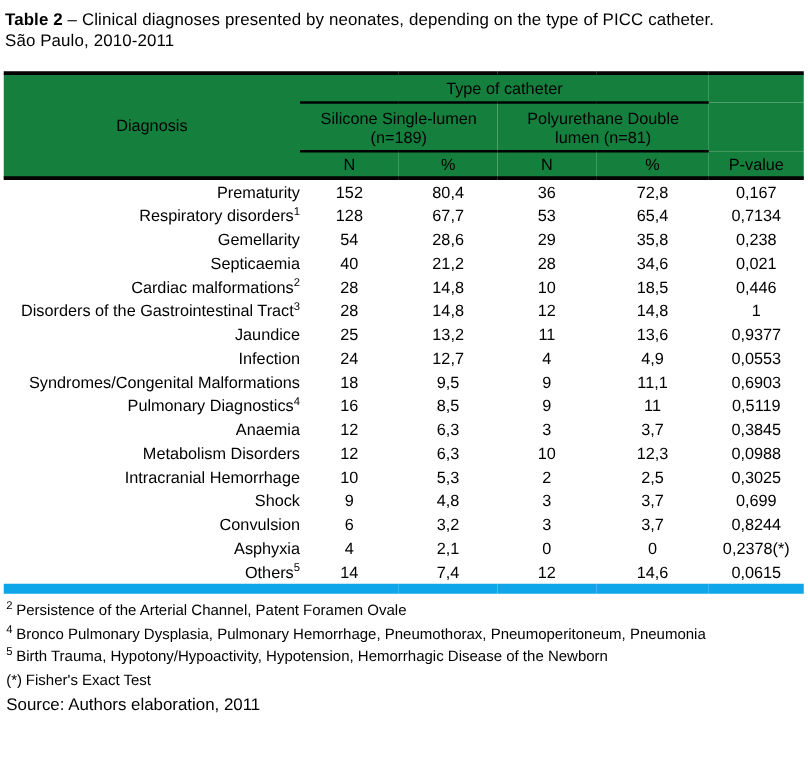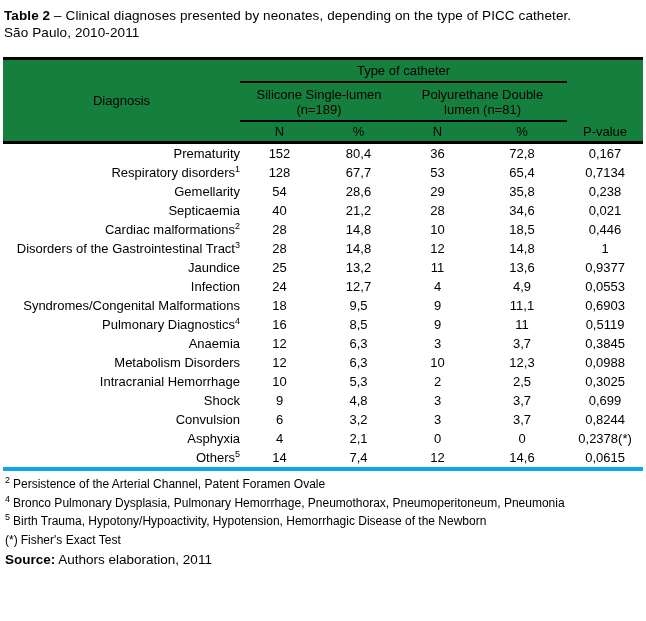--- a/index.html
+++ b/index.html
@@ -30,29 +30,29 @@
   thead th { background: #15803d; font-weight: normal; font-size: 13px; padding: 0; }
   th.diag-head { vertical-align: middle; }
   th.group-title { height: 21px; text-align: center; border-bottom: 2px solid #000; }
   th.group-label { height: 37px; vertical-align: middle; line-height: 15px; border-bottom: 2px solid #000; padding: 0 8px; }
   th.spacer { border: none; }
   tr.subhead th { height: 19px; text-align: center; vertical-align: middle; }
   tr.subhead th, th.diag-head { border-bottom: 3px solid #000; }
 
   tbody td { font-size: 13px; height: 19px; line-height: 19px; padding: 0; text-align: center; white-space: nowrap; }
   tbody td.diag { text-align: right; padding-left: 4px; }
-  tbody tr:last-child td { border-bottom: 4px solid #0ea5e9; }
+  tbody tr:last-child td { border-bottom: 8px solid #0ea5e9; }
   sup { font-size: 9px; line-height: 0; }
 
   
   .footnotes { margin: 4px 0 0 2px; font-size: 12px; line-height: 18.5px; }
   .fn sup { margin-right: 3px; }
   .fn .star-marker { margin-right: 3px; }
   .source { margin: 1px 0 0 2px; font-size: 13.5px; line-height: 19px; }
-  .source b { font-weight: bold; }
+  .source b { font-weight: normal; }
 </style>
 </head>
 <body>
 
 <div class="page">
 
   <div class="title">
     <div><b>Table 2</b> <span>– Clinical diagnoses presented by neonates, depending on the type of PICC catheter.</span></div>
     <div>São Paulo, 2010-2011</div>
   </div>

